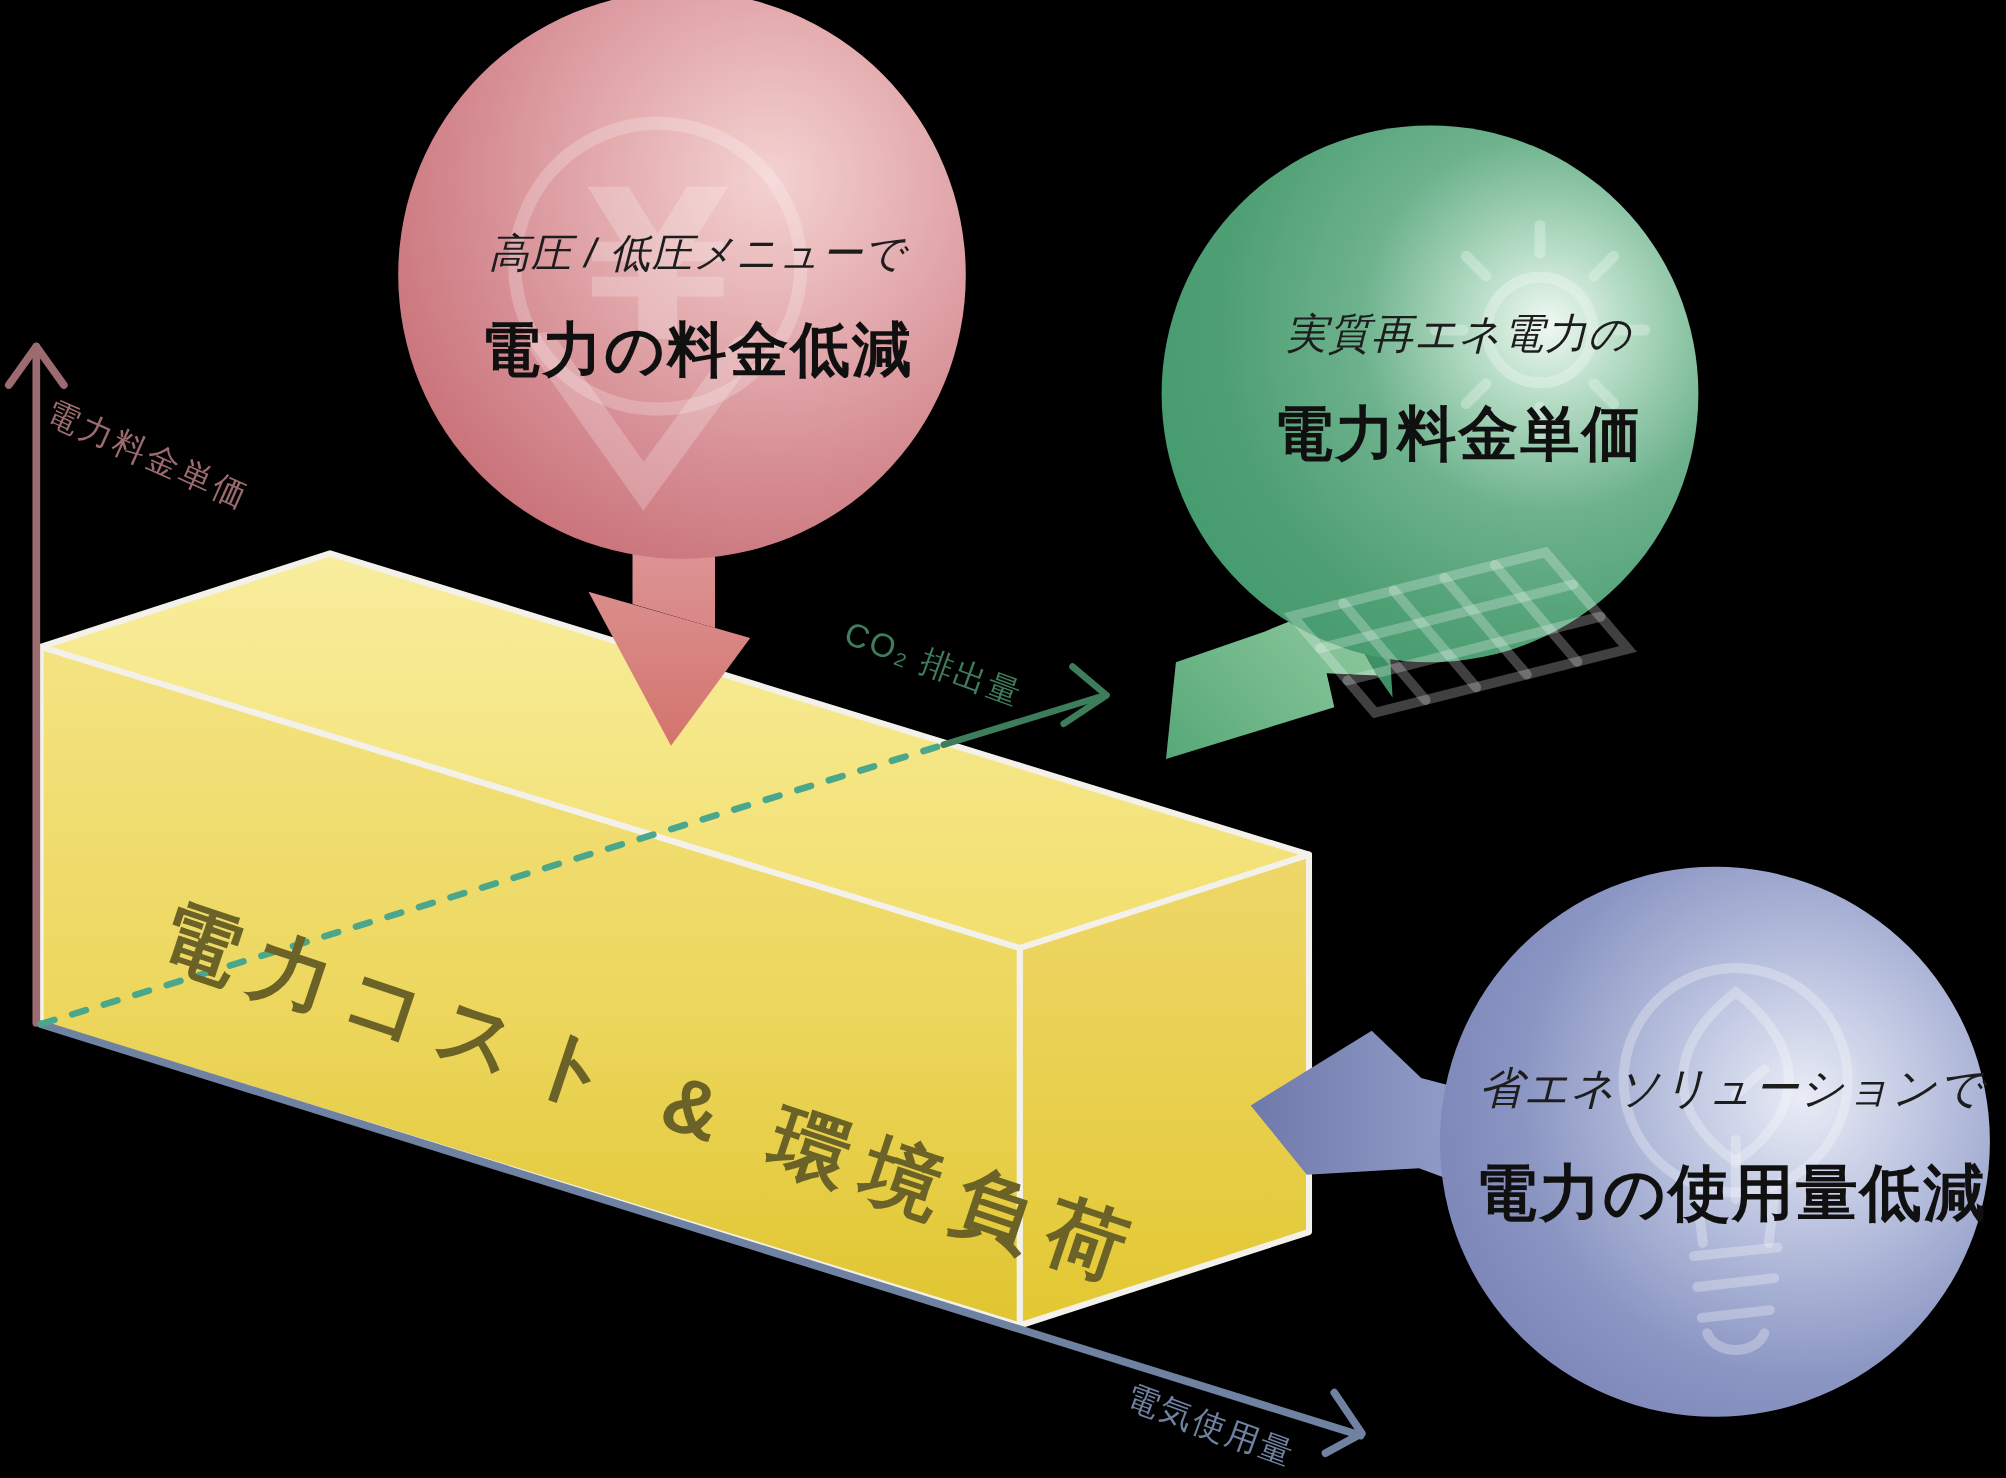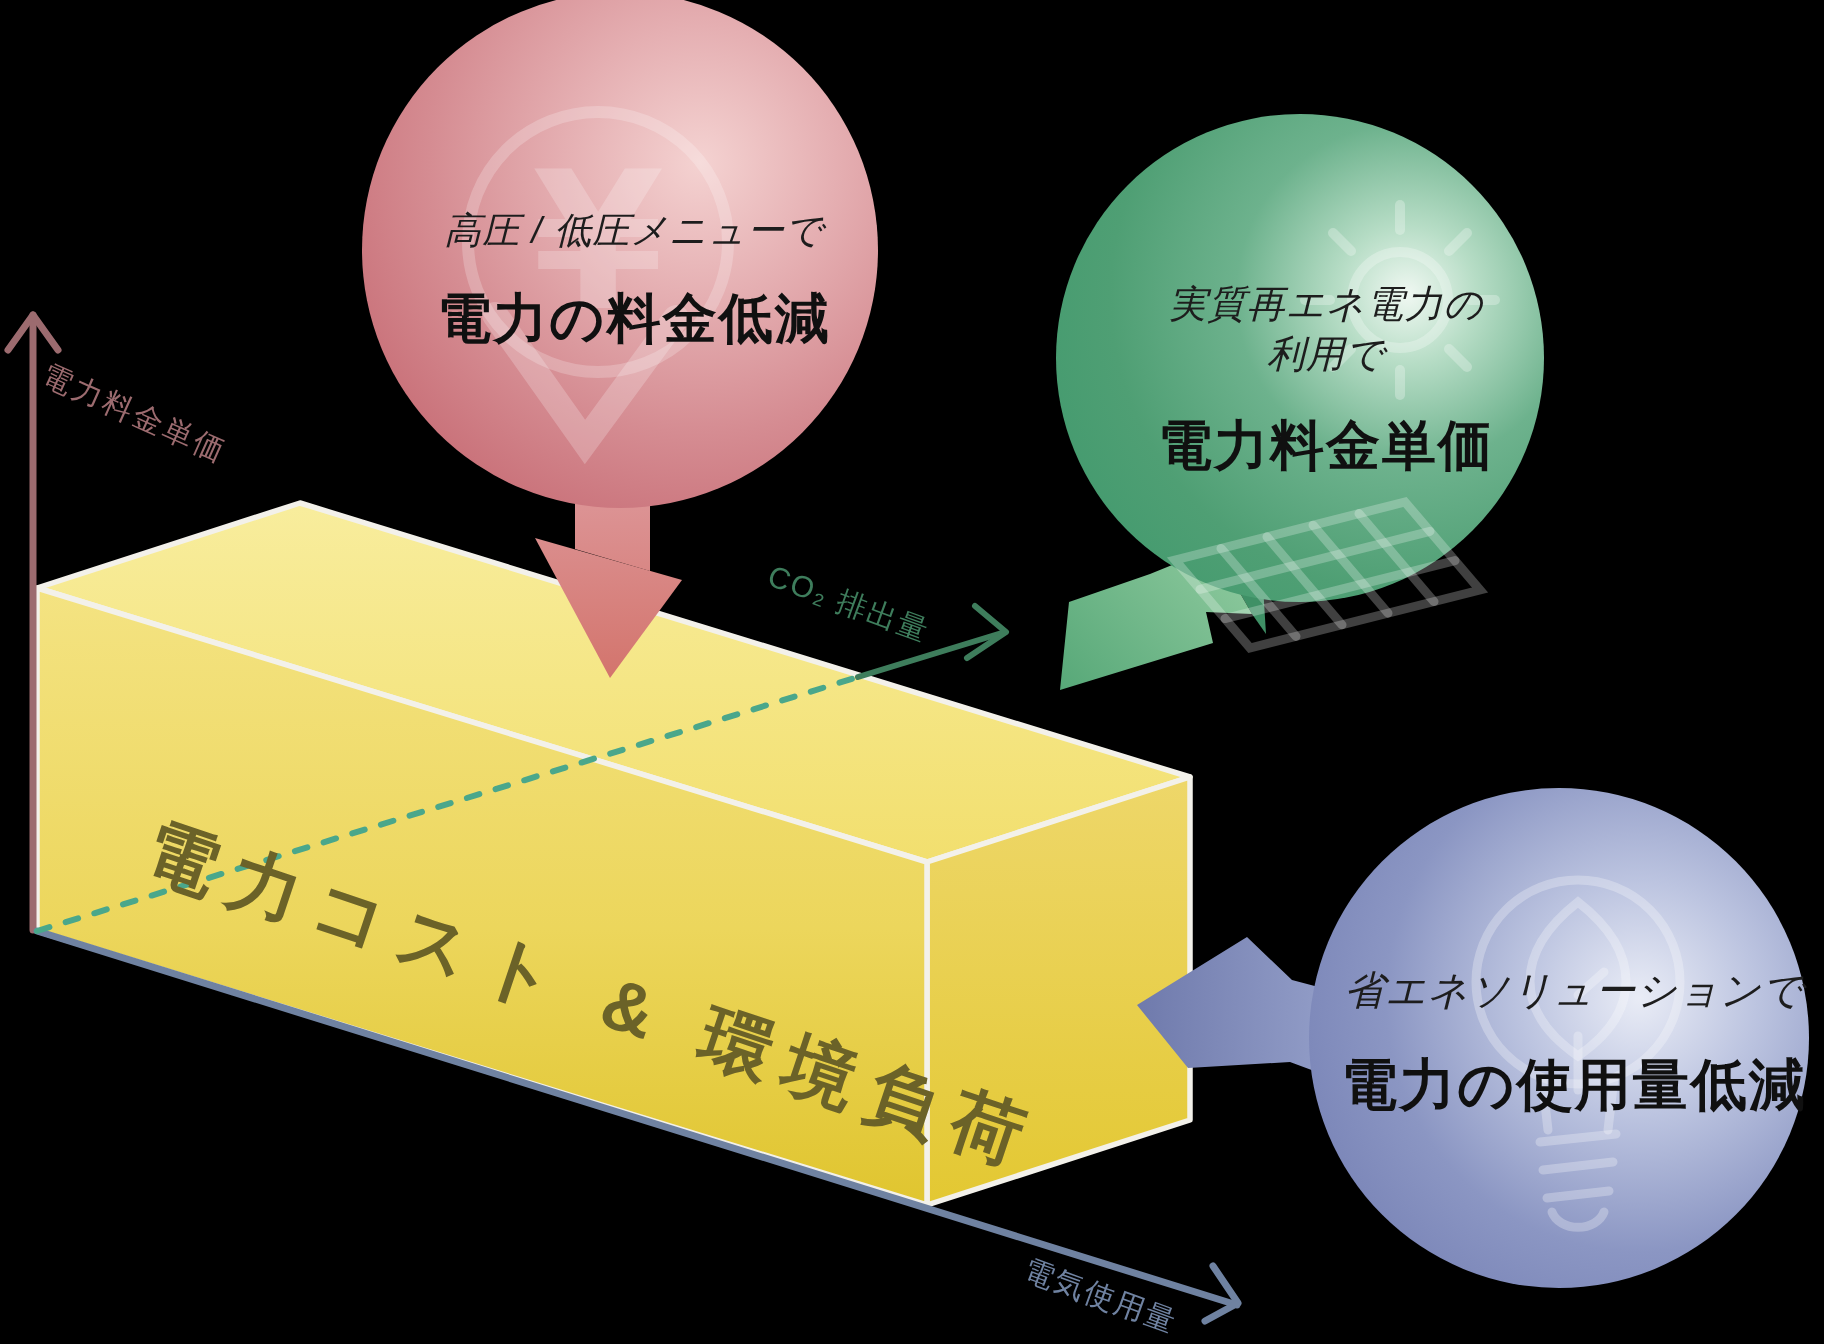--- a/index.html
+++ b/index.html
@@ -166,21 +166,20 @@
     </g>
   </svg>
 
   <div class="txt bubble-text" id="pink-text">
     <div class="l-small">高圧 / 低圧メニューで</div>
     <div class="l-big">電力の料金低減</div>
   </div>
 
   <div class="txt bubble-text" id="green-text">
     <div class="l-small">実質再エネ電力の</div>
-    <div class="l-small">利用で</div>
     <div class="l-big">電力料金単価</div>
   </div>
 
   <div class="txt bubble-text" id="blue-text">
     <div class="l-small">省エネソリューションで</div>
     <div class="l-big">電力の使用量低減</div>
   </div>
 
   <div class="txt" id="box-label">電力コスト &amp; 環境負荷</div>
 

